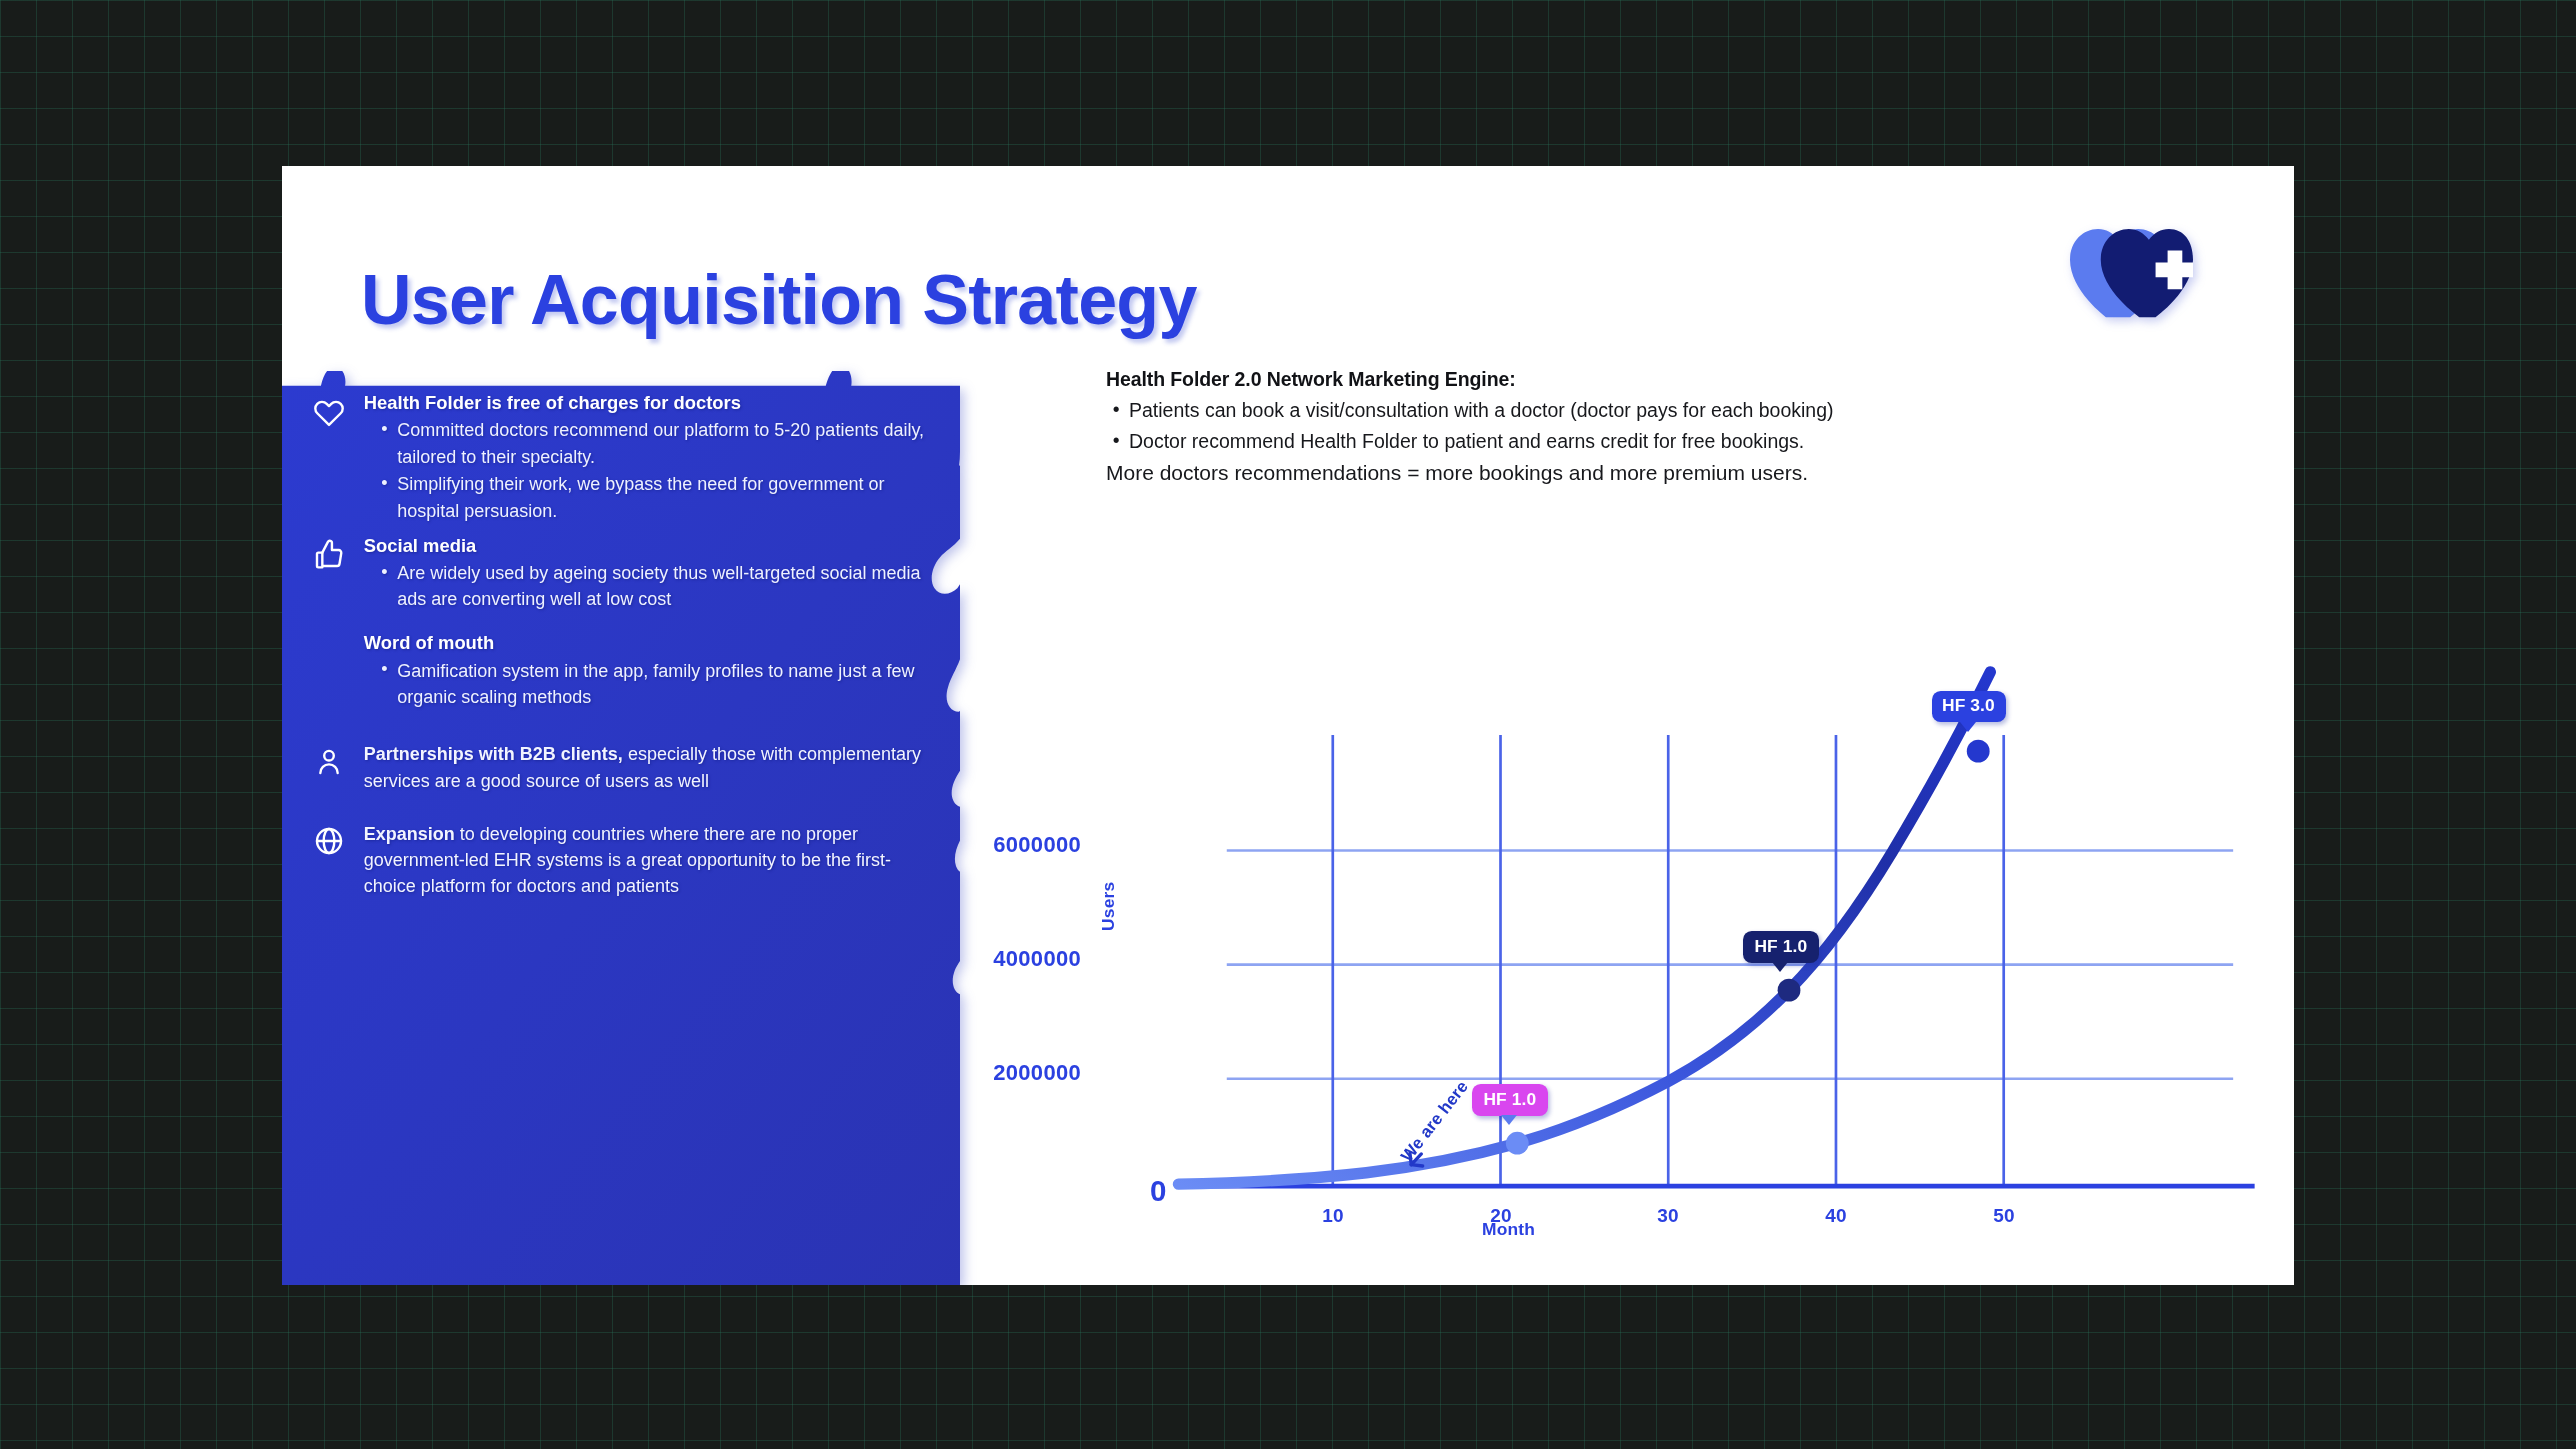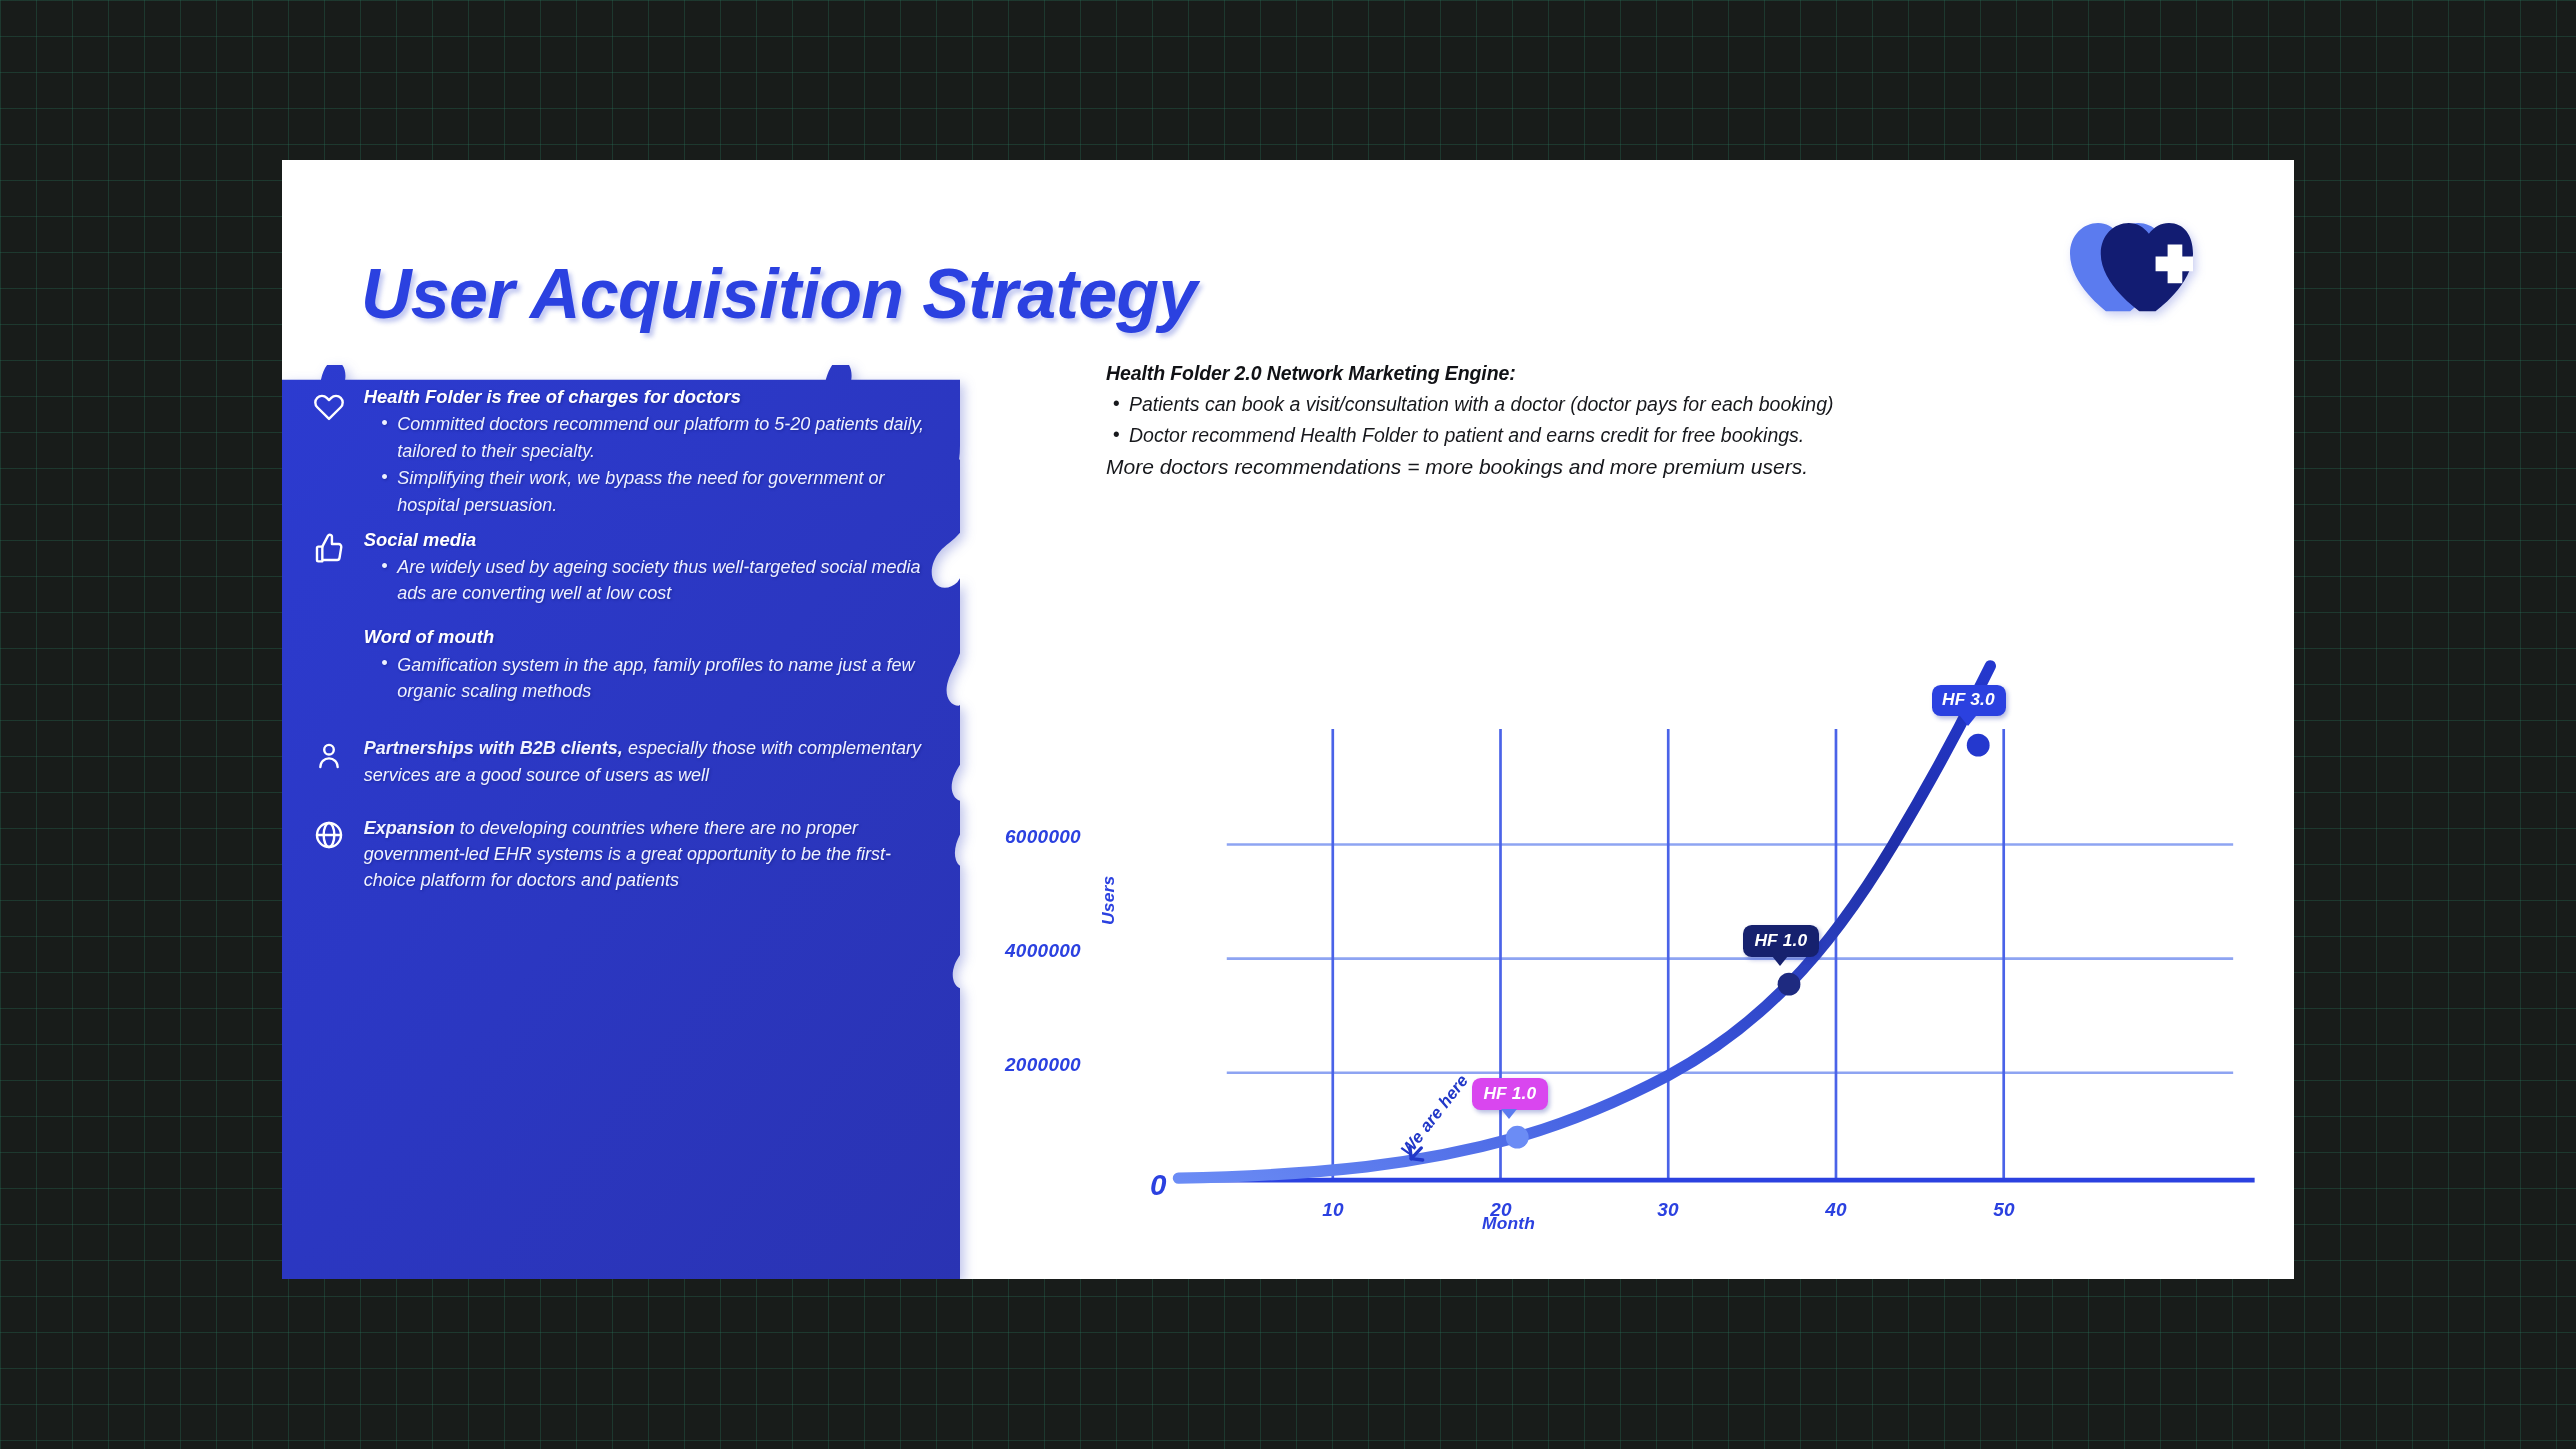--- a/index.html
+++ b/index.html
@@ -8,23 +8,23 @@
     background-color:#181c1a;
     background-image:
       linear-gradient(to right, rgba(40,120,95,0.30) 1px, transparent 1px),
       linear-gradient(to bottom, rgba(40,120,95,0.30) 1px, transparent 1px);
     background-size:36px 36px;
     font-family:"Liberation Sans", sans-serif;
   }
 
   
   .slide{
-    position:absolute; left:282px; top:160px;
+    position:absolute; left:282px; top:166px;
     width:2012px; height:1119px;
-    background:#ffffff; overflow:hidden;font-style:italic;
+    background:#ffffff; overflow:hidden;
   }
 
   
   .title{
     position:absolute; left:79px; top:94px;
     font-size:70px; font-weight:bold; letter-spacing:-0.7px;
     color:#2B41E0;
     text-shadow:3.4px 4px 4.7px rgba(60,80,210,0.30);
     white-space:nowrap;
   }
@@ -87,21 +87,21 @@
 
   .ylab{
     position:absolute; left:-8px; top:255px;
     transform:rotate(-90deg); transform-origin:left top;
     font-size:17.4px; font-weight:bold; color:#2B41E0; letter-spacing:0.2px;
   }
   .xlab{
     position:absolute; left:376px; top:543px;
     font-size:17.4px; font-weight:bold; color:#2B41E0; letter-spacing:0.2px;
   }
-  .ytick{ position:absolute; font-size:19px; font-weight:bold; color:#2B41E0;
+  .ytick{ position:absolute; font-size:22px; font-weight:bold; color:#2B41E0;
           text-align:right; width:148px; letter-spacing:0.3px;}
   .xtick{ position:absolute; font-size:19px; font-weight:bold; color:#2B41E0;
           text-align:center; width:54px; letter-spacing:0.3px;}
   .zero{ position:absolute; font-size:29.5px; font-weight:bold; color:#2B41E0; }
 
   .tip{
     position:absolute; border-radius:8.7px; padding:4.7px 11.4px 6px 11.4px;
     color:#ffffff; font-size:17.4px; font-weight:bold; letter-spacing:0.1px;
     white-space:nowrap; box-shadow:2px 2.7px 4.7px rgba(30,45,160,.30);
   }

